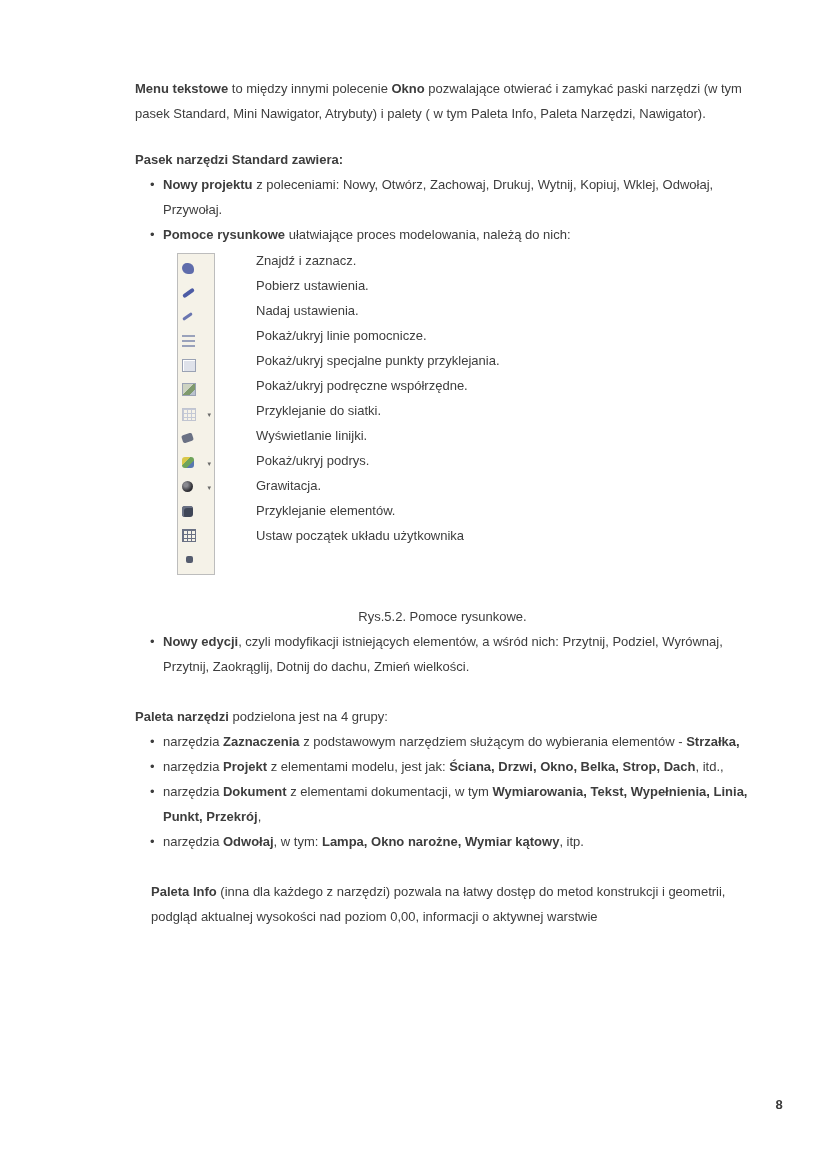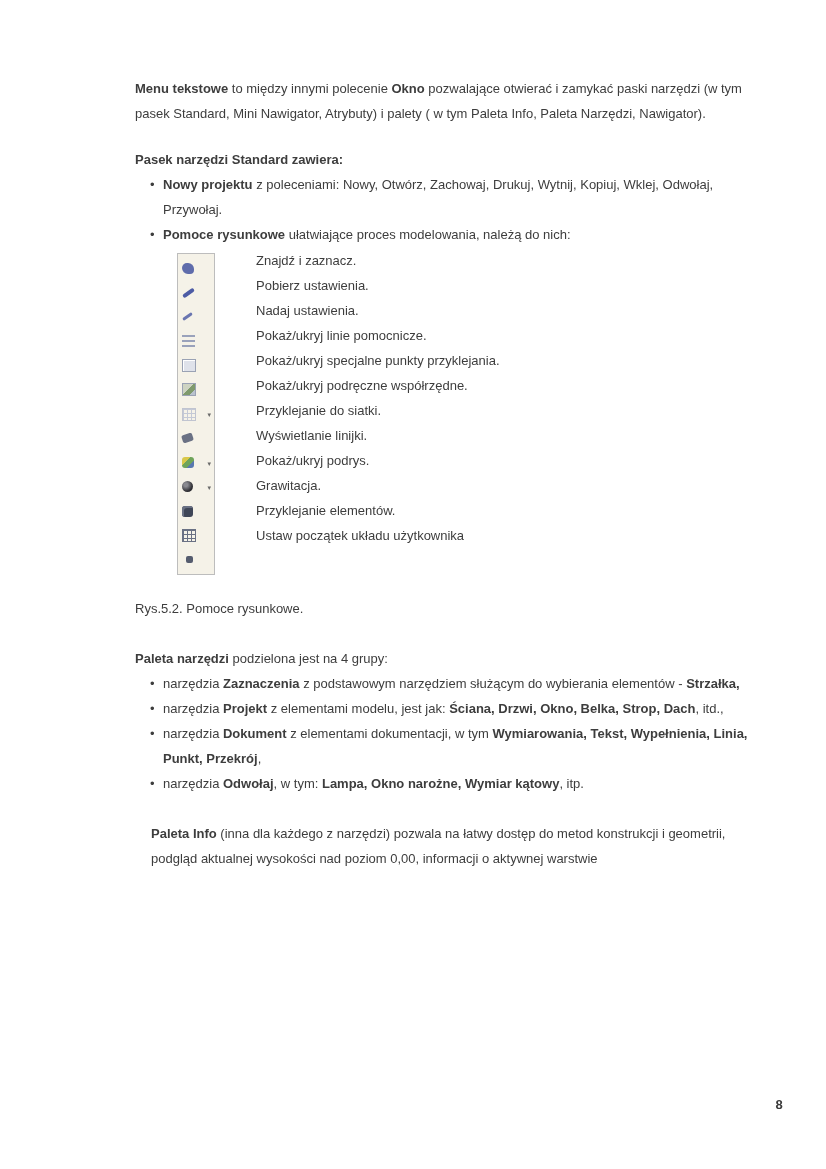--- a/index.html
+++ b/index.html
@@ -36,21 +36,21 @@
   .i6{width:12px;height:11px;background:linear-gradient(135deg,#cdd3c2 0 45%,#7f9a6d 45% 75%,#b9c2ce 75%);border:1px solid #9aa2b4;}
   .i7{width:12px;height:11px;border:1px solid #c0c4d0;background:repeating-linear-gradient(90deg,#c4c9d6 0 1px,transparent 1px 4px),repeating-linear-gradient(#c4c9d6 0 1px,transparent 1px 4px);}
   .i8{width:11px;height:8px;background:#6a7184;border-radius:2px;transform:rotate(-18deg);}
   .i9{width:12px;height:11px;border-radius:3px;background:linear-gradient(135deg,#d9c84a 0 38%,#6fa45a 38% 68%,#5878b0 68%);}
   .i10{width:11px;height:11px;border-radius:50%;background:radial-gradient(circle at 35% 35%,#8a8a90 0 18%,#2e2e33 65%);}
   .i11{width:11px;height:11px;background:#3f4657;border-radius:3px;box-shadow:inset 2px 2px 0 #6a7184;}
   .i12{width:12px;height:11px;border:1px solid #6a7184;background:repeating-linear-gradient(90deg,#6a7184 0 1px,transparent 1px 4px),repeating-linear-gradient(#6a7184 0 1px,transparent 1px 4px);}
   .i13{width:7px;height:7px;background:#555c6e;border-radius:2px;margin-left:8px;}
   .tool-list{position:absolute;left:105px;top:0;width:480px;margin-left:16px;}
   .tool-line{height:25px;line-height:25px;white-space:nowrap;}
-  .caption{margin-top:0;}
+  .caption{margin-top:8px;text-align:center;}
   .h2{margin-top:25px;}
   .pinfo{margin-top:25px;margin-left:16px;}
   .page-number{
     position:absolute;left:768px;top:1092px;width:22px;text-align:center;
     font-size:13px;line-height:25px;color:#3a3a3a;filter:blur(0.6px);font-weight:bold;
   }
 </style>
 </head>
 <body>
 
@@ -120,20 +120,21 @@
         <div class="tool-line">Wyświetlanie linijki.</div>
         <div class="tool-line">Pokaż/ukryj podrys.</div>
         <div class="tool-line">Grawitacja.</div>
         <div class="tool-line">Przyklejanie elementów.</div>
         <div class="tool-line">Ustaw początek układu użytkownika</div>
       </div>
     </div>
 
     <div class="caption">Rys.5.2. Pomoce rysunkowe.</div>
 
+    <div class="li"><span class="b">Nowy edycji</span><span>, czyli modyfikacji istniejących elementów, a wśród nich: Przytnij, Podziel, Wyrównaj, Przytnij, Zaokrąglij, Dotnij do dachu, Zmień wielkości.</span></div>
 
     <div class="h2"><span class="b">Paleta narzędzi</span><span> podzielona jest na 4 grupy:</span></div>
 
     <div class="li"><span>narzędzia </span><span class="b">Zaznaczenia</span><span> z podstawowym narzędziem służącym do wybierania elementów - </span><span class="b">Strzałka,</span></div>
     <div class="li"><span>narzędzia </span><span class="b">Projekt</span><span> z elementami modelu, jest jak: </span><span class="b">Ściana, Drzwi, Okno, Belka, Strop, Dach</span><span>, itd.,</span></div>
     <div class="li"><span>narzędzia </span><span class="b">Dokument</span><span> z elementami dokumentacji, w tym </span><span class="b">Wymiarowania, Tekst, Wypełnienia, Linia, Punkt, Przekrój</span><span>,</span></div>
     <div class="li"><span>narzędzia </span><span class="b">Odwołaj</span><span>, w tym: </span><span class="b">Lampa, Okno narożne, Wymiar kątowy</span><span>, itp.</span></div>
 
     <div class="pinfo"><span class="b">Paleta Info</span><span> (inna dla każdego z narzędzi) pozwala na łatwy dostęp do metod konstrukcji i geometrii, podgląd aktualnej wysokości nad poziom 0,00, informacji o aktywnej warstwie</span></div>
 

